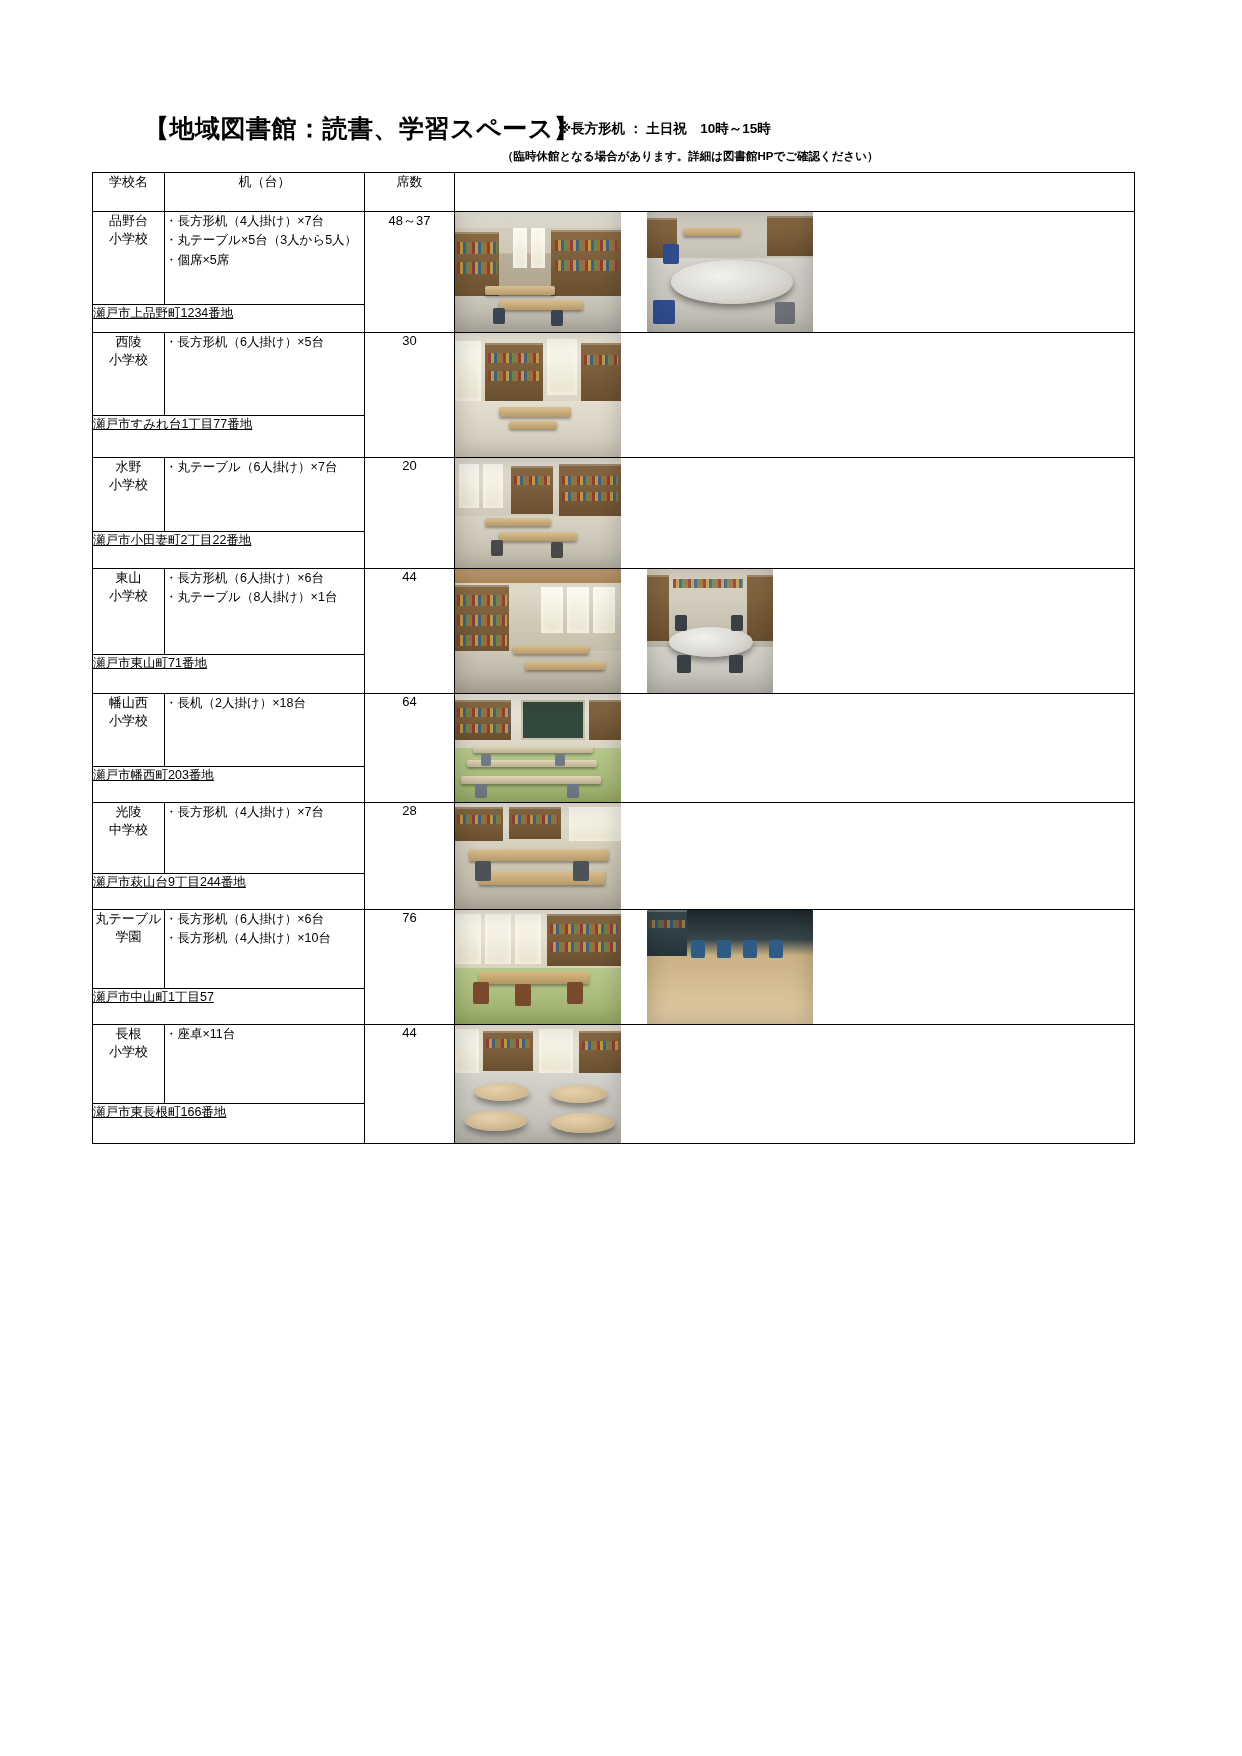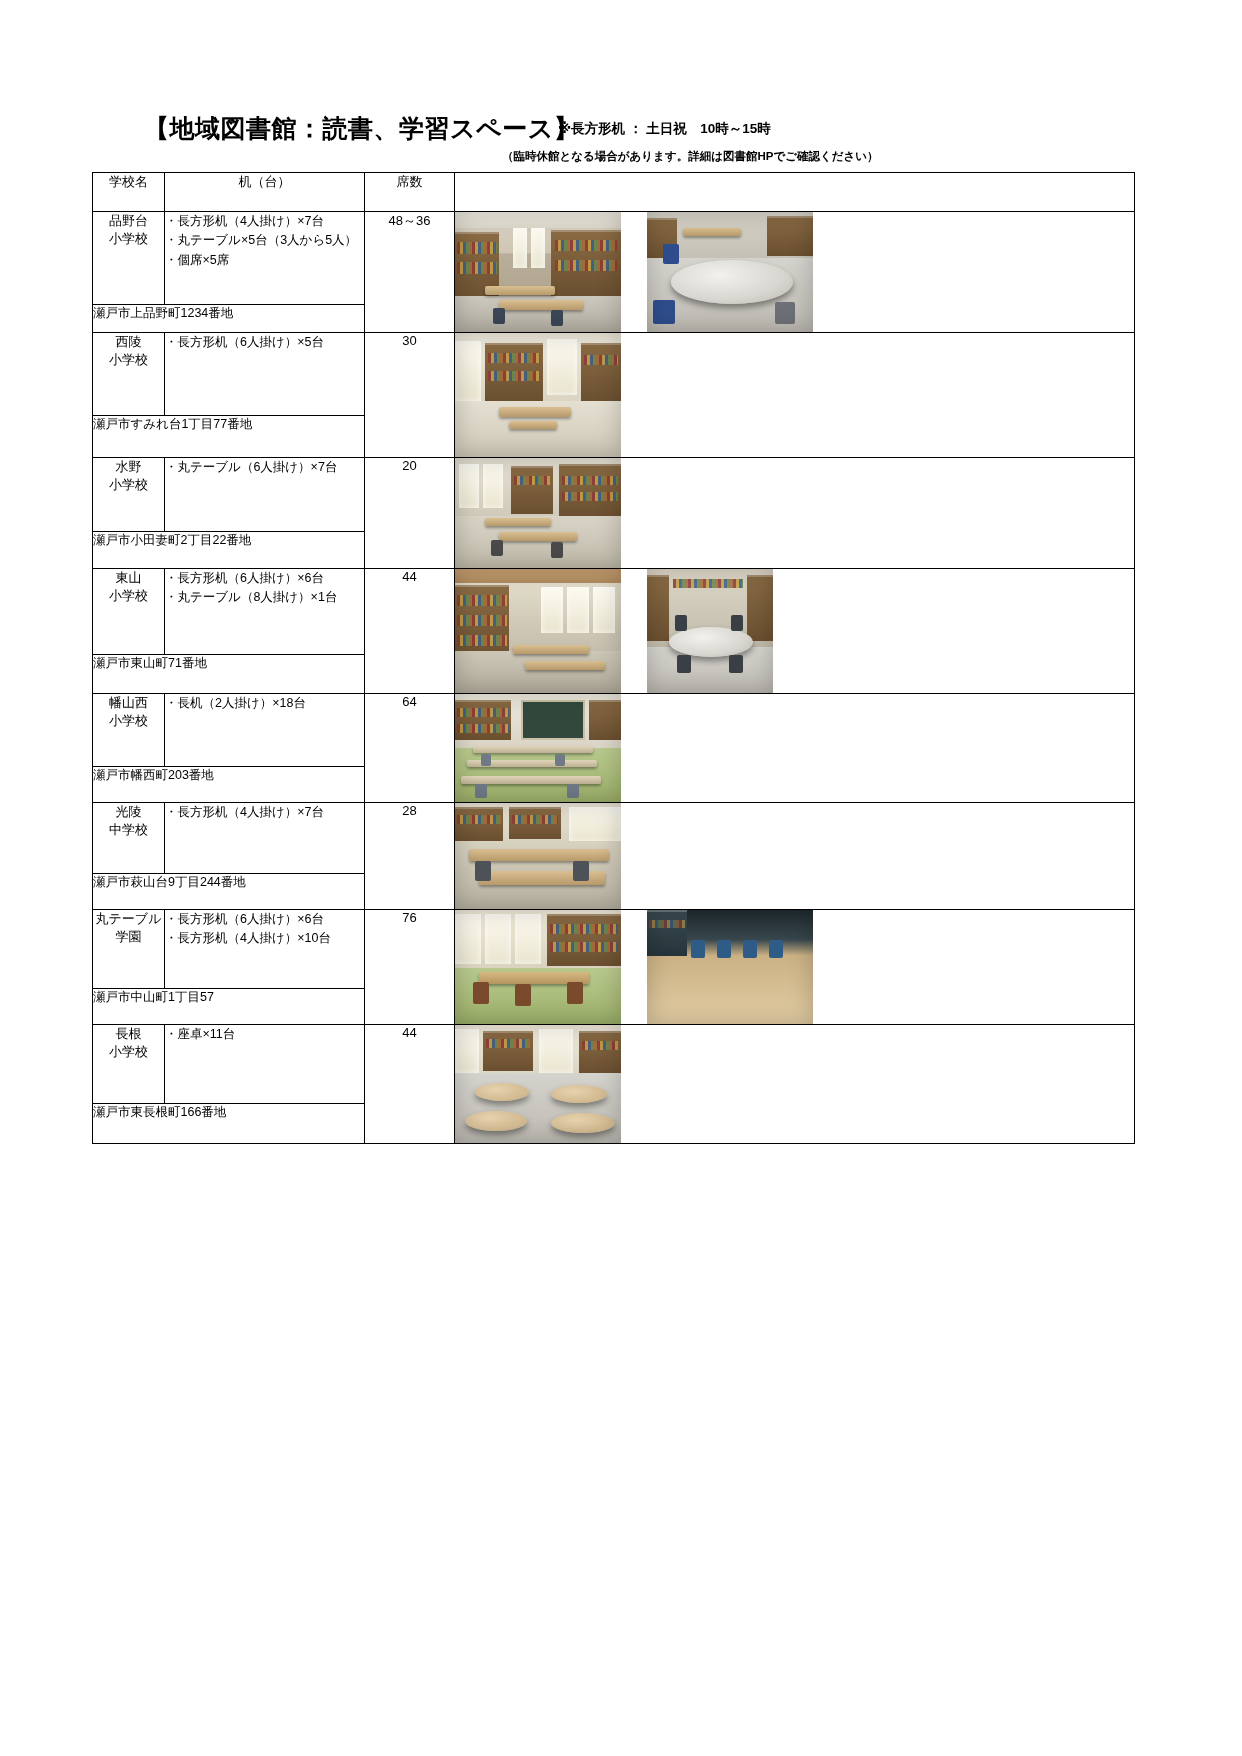--- a/index.html
+++ b/index.html
@@ -99,20 +99,21 @@
     text-align: center;
     vertical-align: middle;
     font-size: 13px;
   }
   .cell-photos {
     padding: 6px 0 6px 8px;
     vertical-align: top;
   }
   .addr-row td {
     border-top: none;
+    text-decoration: underline;
   }
   .cell-addr {
     font-size: 12.5px;
     padding: 2px 4px 3px 6px;
     white-space: nowrap;
     text-align: left;
     vertical-align: bottom;
   }
   .photos {
     display: flex;
@@ -223,21 +224,21 @@
       <tr>
         <td class="cell-school" rowspan="1">
           <div class="school-name">
             <span>品野台</span>
             <span>小学校</span>
           </div>
         </td>
         <td class="cell-desk">・長方形机（4人掛け）×7台
 ・丸テーブル×5台（3人から5人）
 ・個席×5席</td>
-        <td class="cell-seats" rowspan="2">48～36</td>
+        <td class="cell-seats" rowspan="2">48～37</td>
         <td class="cell-photos" rowspan="2">
           <div class="photos">
             <div class="photo" style="width:166px;height:120px;">
               <div class="ph-inner lib-a">
                 <div class="lib-ceiling" style="height:16px;"></div>
                 <div class="lib-win" style="left:58px;top:16px;width:14px;height:40px;"></div>
                 <div class="lib-win" style="left:76px;top:16px;width:14px;height:40px;"></div>
                 <div class="lib-shelf" style="left:0;top:20px;width:44px;height:72px;"></div>
                 <div class="lib-books" style="left:2px;top:30px;width:40px;height:12px;"></div>
                 <div class="lib-books" style="left:2px;top:50px;width:40px;height:12px;"></div>

